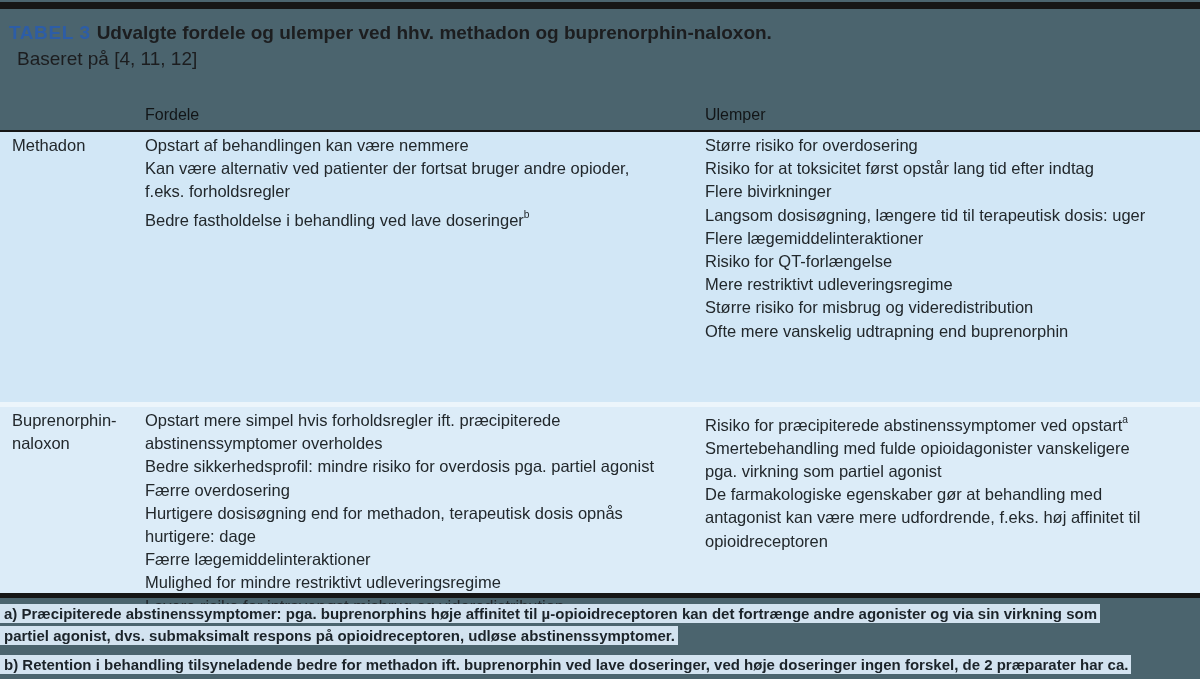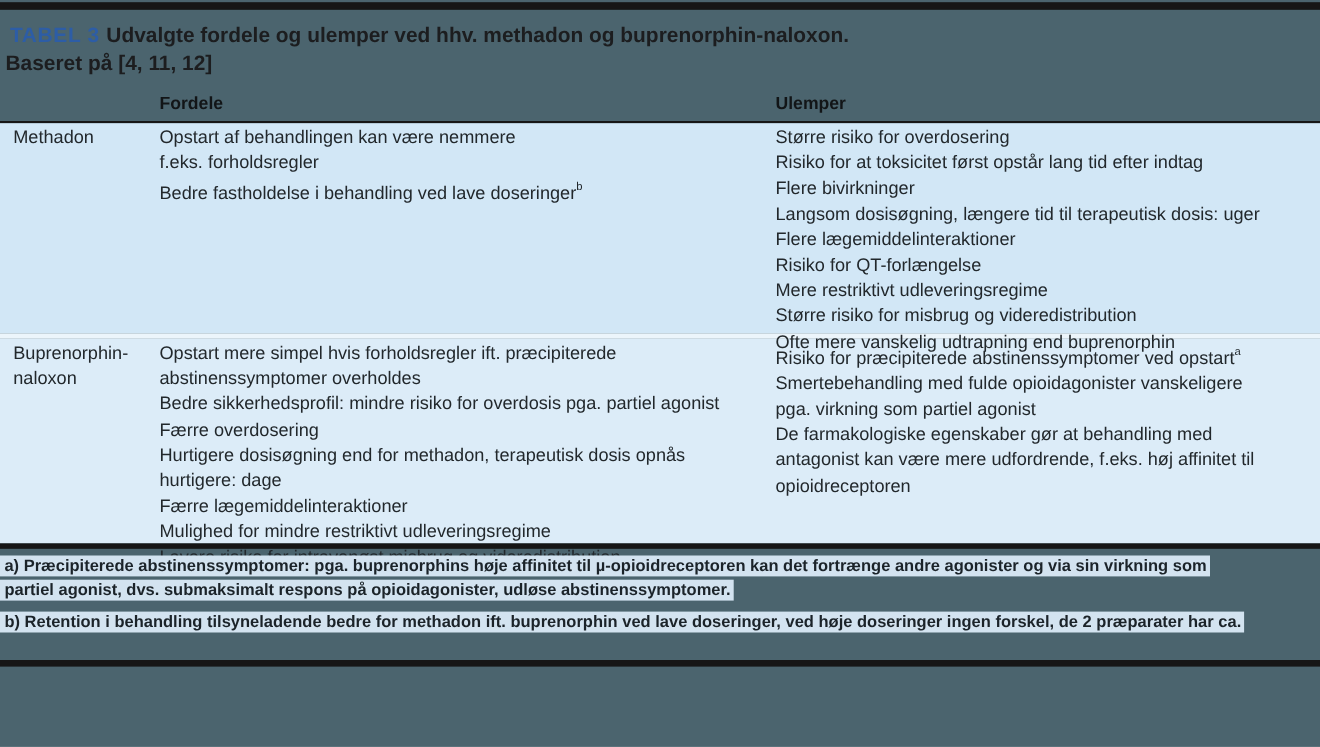--- a/index.html
+++ b/index.html
@@ -13,43 +13,43 @@
   }
   .spacer-top{height:2px;}
   .bar{background:var(--bar,#161616);width:100%;}
   .bar-top{height:7px;}
   .bar-mid{height:5px;}
   .bar-bot{height:6px;}
   .thin-line{height:2px;background:var(--bar,#161616);}
 
   
   .header{
-    height:101px;
+    height:121px;
     background:var(--header-bg,#4b646e);
     display:flex;flex-direction:column;
     box-sizing:border-box;
     padding-top:11px;
   }
   .title-line1{padding-left:9px;font-size:19px;font-weight:700;line-height:26px;color:#1c1d1f;}
   .title-label{color:var(--title-accent,#2d5da6);letter-spacing:0.6px;margin-right:6px;}
-  .title-line2{padding-left:5px;font-size:19px;font-weight:700;line-height:26px;color:#1c1d1f;}
+  .title-line2{padding-left:17px;font-size:19px;font-weight:400;line-height:26px;color:#1c1d1f;}
   .cols{
     margin-top:auto;
     display:grid;grid-template-columns:145px 560px 1fr;
     padding-bottom:6px;
   }
-  .col-h{font-size:16px;font-weight:700;color:#121517;}
+  .col-h{font-size:16px;font-weight:400;color:#121517;}
 
   
   .trow{
     display:grid;grid-template-columns:145px 560px 1fr;
     box-sizing:border-box;
     padding-top:2px;
   }
-  .trow-methadon{height:191px;background:var(--row1-bg,#d2e7f6);}
+  .trow-methadon{height:270px;background:var(--row1-bg,#d2e7f6);}
   .row-divider{height:5px;background:var(--row-divider,#ecf5fb);}
   .trow-bupre{height:186px;background:var(--row2-bg,#dcecf8);}
   .cell{overflow:visible;}
   .cell-label{padding-left:12px;}
   .ln{
     font-size:16.5px;line-height:23.2px;white-space:nowrap;
     color:#22282c;
   }
   .ln sup{font-size:0.62em;position:relative;top:-1px;}
 
@@ -90,20 +90,21 @@
   </div>
 
   <div class="thin-line"></div>
 
   <div class="trow trow-methadon">
     <div class="cell cell-label">
         <div class="ln">Methadon</div>
       </div>
     <div class="cell">
         <div class="ln">Opstart af behandlingen kan være nemmere</div>
+        <div class="ln">Kan være alternativ ved patienter der fortsat bruger andre opioder,</div>
         <div class="ln">f.eks. forholdsregler</div>
         <div class="ln">Bedre fastholdelse i behandling ved lave doseringer<sup>b</sup></div>
       </div>
     <div class="cell">
         <div class="ln">Større risiko for overdosering</div>
         <div class="ln">Risiko for at toksicitet først opstår lang tid efter indtag</div>
         <div class="ln">Flere bivirkninger</div>
         <div class="ln">Langsom dosisøgning, længere tid til terapeutisk dosis: uger</div>
         <div class="ln">Flere lægemiddelinteraktioner</div>
         <div class="ln">Risiko for QT-forlængelse</div>
@@ -139,21 +140,21 @@
         <div class="ln">antagonist kan være mere udfordrende, f.eks. høj affinitet til</div>
         <div class="ln">opioidreceptoren</div>
       </div>
   </div>
 
   <div class="bar bar-mid"></div>
 
   <div class="notes">
       <div class="note">
         <div class="fn-ln"><span class="hl">a) Præcipiterede abstinenssymptomer: pga. buprenorphins høje affinitet til µ-opioidreceptoren kan det fortrænge andre agonister og via sin virkning som</span></div>
-        <div class="fn-ln"><span class="hl">partiel agonist, dvs. submaksimalt respons på opioidagonister, udløse abstinenssymptomer.</span></div>
+        <div class="fn-ln"><span class="hl">partiel agonist, dvs. submaksimalt respons på opioidreceptoren, udløse abstinenssymptomer.</span></div>
       </div>
       <div class="note">
         <div class="fn-ln"><span class="hl">b) Retention i behandling tilsyneladende bedre for methadon ift. buprenorphin ved lave doseringer, ved høje doseringer ingen forskel, de 2 præparater har ca.</span></div>
       </div>
     </div>
 
   <div class="bar bar-bot"></div>
   <div class="bottom-rest"></div>
 </div>
 

